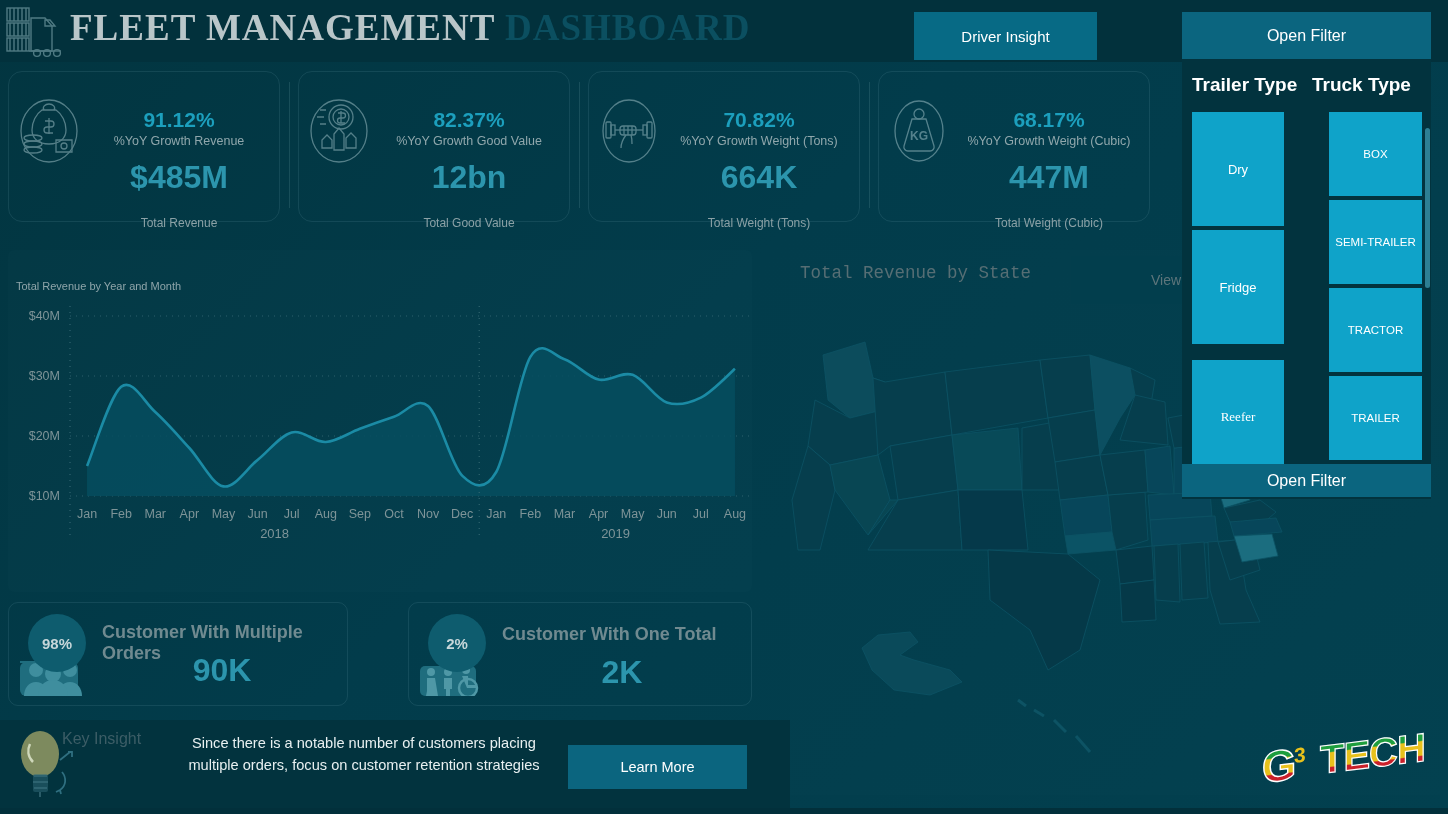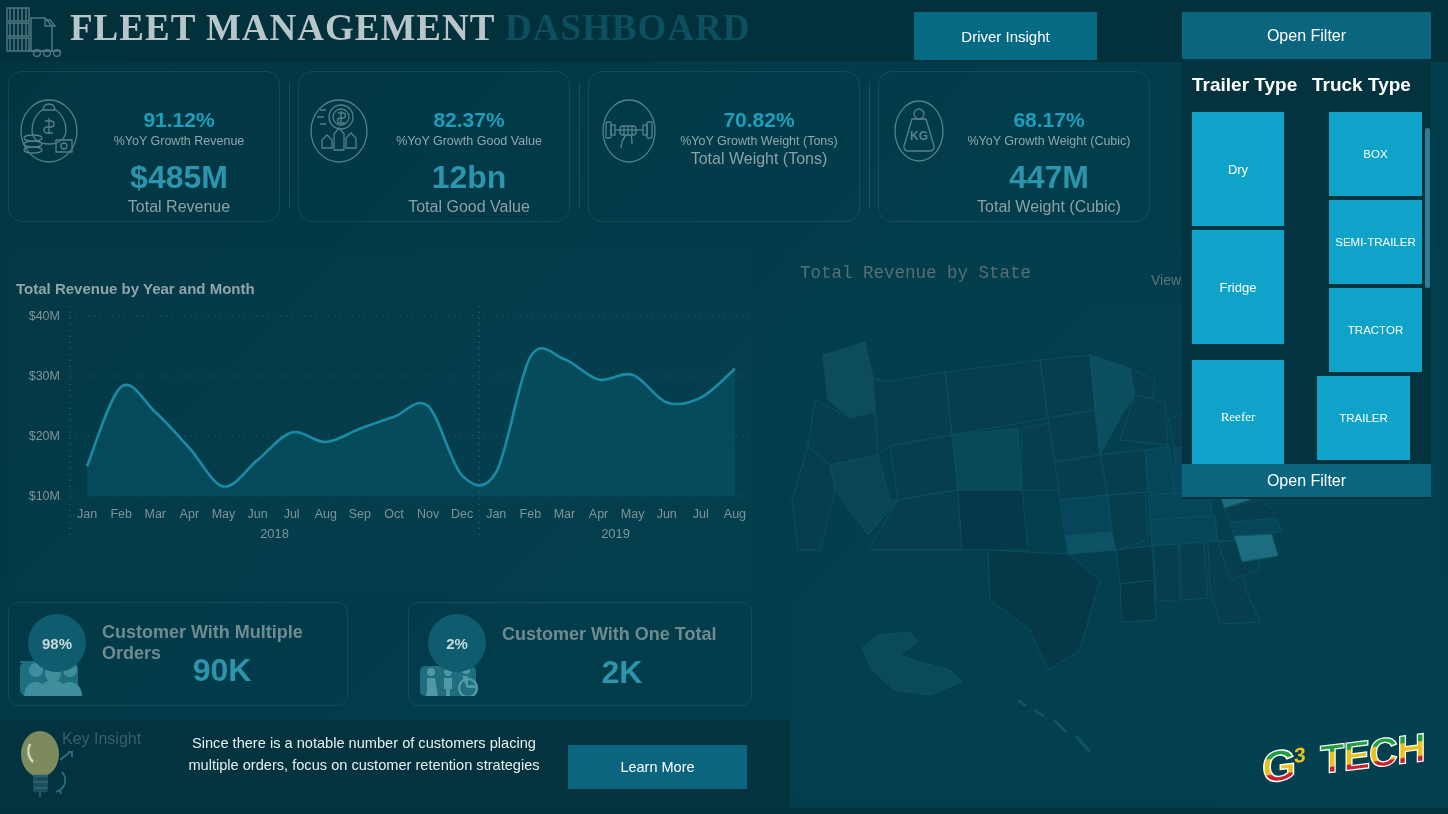--- a/index.html
+++ b/index.html
@@ -31,27 +31,27 @@
   
   .kpi-row { position:absolute; left:0; top:68px; width:1160px; height:160px; display:flex; }
   .kpi { position:relative; width:290px; height:160px; }
   .kpi-frame { position:absolute; left:8px; top:3px; right:10px; bottom:6px;
                border:1px solid rgba(130,180,190,.14); border-radius:14px; }
   .kpi-ico { position:absolute; left:18px; top:30px; width:62px; height:66px; opacity:.5; }
   .kpi-body { position:absolute; left:78px; top:20px; right:10px; text-align:center; }
   .kpi-pct { font-size:21px; font-weight:700; color:#1c9fbd; line-height:24px;margin-top:20px; }
   .kpi-pct-lbl { font-size:12.5px; color:#90a7ac; margin-top:2px; }
   .kpi-val { font-size:32px; font-weight:700; color:#2c95ad; margin-top:10px; line-height:38px; }
-  .kpi-val-lbl { font-size:16px; color:#8ba1a6; margin-top:2px; }
+  .kpi-val-lbl { font-size:12px; color:#8ba1a6; margin-top:20px; }
   .kpi-div { position:absolute; right:0; top:14px; width:1px; height:126px; background:rgba(140,190,200,.16); }
 
   
   .chart-panel { position:absolute; left:8px; top:250px; width:744px; height:342px;
                  background:rgba(255,255,255,.012); border-radius:6px; }
-  .chart-title { position:absolute; left:8px; top:30px; font-size:15px; color:#8fa5aa;font-weight:bold; }
+  .chart-title { position:absolute; left:8px; top:30px; font-size:11px; color:#8fa5aa; }
   .chart-svg { position:absolute; left:0; top:48px; }
   .axis-lbl { fill:#7e9498; font-size:12.5px; font-family:"Liberation Sans", sans-serif; }
   .ylbl { fill:#7e9498; font-size:12.5px; font-family:"Liberation Sans", sans-serif; }
   .yearlbl { fill:#7e9498; font-size:13px; font-family:"Liberation Sans", sans-serif; }
 
   
   .cust { position:absolute; height:104px; }
   .cust-frame { position:absolute; inset:0; border:1px solid rgba(130,180,190,.14); border-radius:10px; }
   .cust-ico { position:absolute; left:10px; top:22px; width:72px; height:72px; }
   .cust-badge { position:absolute; width:58px; height:58px; border-radius:50%;
@@ -188,20 +188,21 @@
             <rect x="45" y="27" width="4" height="10"></rect>
           <path d="M17 32h28"></path>
           <rect x="22" y="28" width="16" height="9" rx="3"></rect>
           <path d="M26 28v9M30 28v9M34 28v9"></path>
           <path d="M28 37c-3 4-5 8-5 13M33 37c1 3 1 6 1 9"></path>
         </g>
       </svg>
       <div class="kpi-body">
         <div class="kpi-pct">70.82%</div>
         <div class="kpi-pct-lbl">%YoY Growth Weight (Tons)</div>
+        <div class="kpi-val">664K</div>
         <div class="kpi-val-lbl">Total Weight (Tons)</div>
       </div>
       <div class="kpi-div"></div>
     </div>
 
     <div class="kpi">
       <div class="kpi-frame"></div>
       <svg class="kpi-ico" viewBox="0 0 62 66">
         <g fill="none" stroke="#a6c6cc" stroke-width="1.3">
           <ellipse cx="31" cy="33" rx="24" ry="30"></ellipse>
@@ -368,21 +369,21 @@
     <div class="fcol-h" style="left:10px; top:15px;">Trailer Type</div>
     <div class="fcol-h" style="left:130px; top:15px;">Truck Type</div>
 
     <div class="tile" style="left:9px; top:52px; width:94px; height:116px;">Dry</div>
     <div class="tile" style="left:9px; top:170px; width:94px; height:116px;">Fridge</div>
     <div class="tile" style="left:9px; top:300px; width:94px; height:116px;font-family:Liberation Serif, serif;">Reefer</div>
 
     <div class="tile tile-sm" style="left:146px; top:140px; width:95px; height:86px;">SEMI-TRAILER</div>
     <div class="tile tile-sm" style="left:146px; top:52px; width:95px; height:86px;">BOX</div>
     <div class="tile tile-sm" style="left:146px; top:228px; width:95px; height:86px;">TRACTOR</div>
-    <div class="tile tile-sm" style="left:134px; top:316px; width:95px; height:86px;">TRAILER</div>
+    <div class="tile tile-sm" style="left:146px; top:316px; width:95px; height:86px;">TRAILER</div>
   </div>
   <div class="fscroll"></div>
   <div class="btn-openfilter-bot">Open Filter</div>
 
   <div class="footer">
     <svg class="bulb" viewBox="0 0 74 78">
       <ellipse cx="28" cy="28" rx="19" ry="23" fill="#7d8a5e"></ellipse>
       <path d="M18 18c-3 6-2 13 3 18" stroke="#cfd8bb" stroke-width="2.5" fill="none"></path>
       <g fill="none" stroke="#2a5c68" stroke-width="2">
         <path d="M22 50h13M21 56h15M22 62h13"></path>

